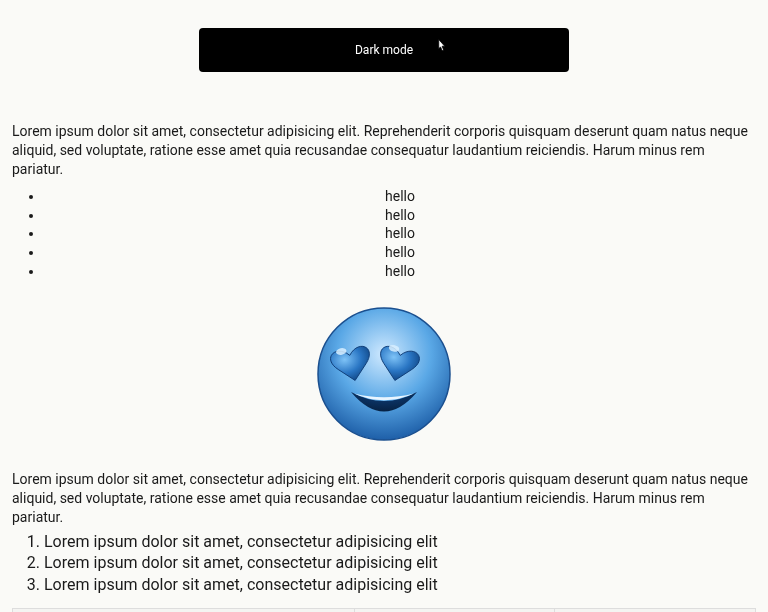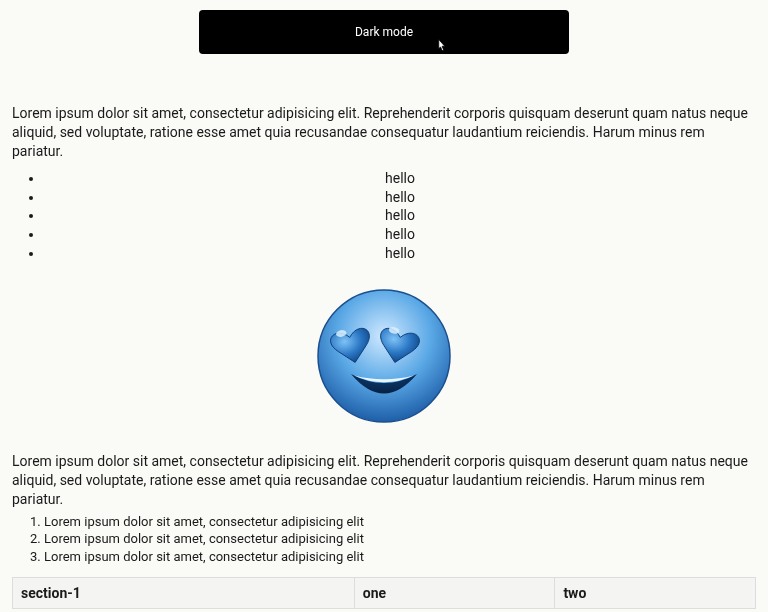--- a/index.html
+++ b/index.html
@@ -8,21 +8,21 @@
     padding: 0;
     background: #fafaf7;
     font-family: -apple-system, BlinkMacSystemFont, "Segoe UI", Roboto, Arial, sans-serif;
     font-size: 14px;
     color: #1a1a1a;
     width: 768px;
   }
   .container { padding: 8px 12px 12px 12px; }
   .dark-btn {
     display: block;
-    margin: 2px auto 0 auto;
+    margin: 20px auto 0 auto;
     width: 370px;
     background: #000;
     color: #fff;
     border: none;
     border-radius: 4px;
     font-size: 12px;
     padding: 15px 0;
     cursor: pointer;
     font-family: inherit;
   }
@@ -36,21 +36,21 @@
   }
   .para {
     margin: 50px 0 8px 0;
     font-size: 14px;
     line-height: 1.35;
   }
   .para2 { margin: 18px 0 4px 0; font-size: 14px; line-height: 1.35; }
   ul.bullets { margin: 6px 0 6px 0; padding-left: 32px; text-align: center; }
   ul.bullets li { font-size: 14px; line-height: 1.35; }
   ol.numbers { margin: 4px 0 12px 0; padding-left: 32px; }
-  ol.numbers li { font-size: 13px; line-height: 1.35; }
+  ol.numbers li { font-size: 16px; line-height: 1.35; }
   .emoji-wrap { text-align: center; margin: 18px 0 10px 0; }
   .emoji-svg { display: inline-block; }
   table.tbl {
     width: 100%;
     border-collapse: collapse;
     margin-top: 10px;
     font-size: 14px;
   }
   table.tbl th, table.tbl td {
     border: 1px solid #ddd;

